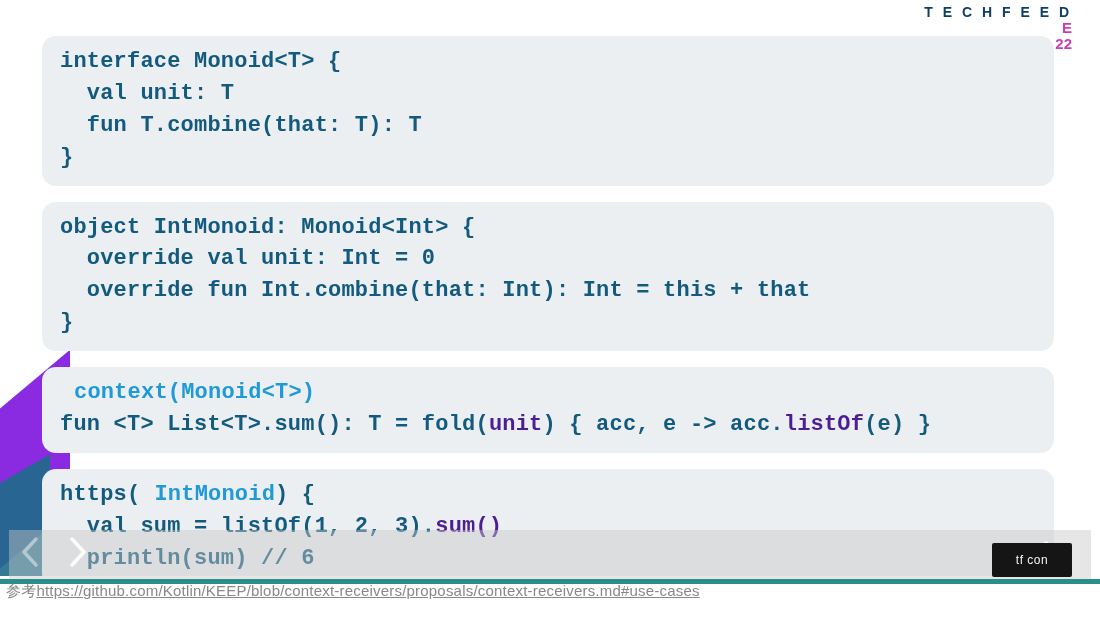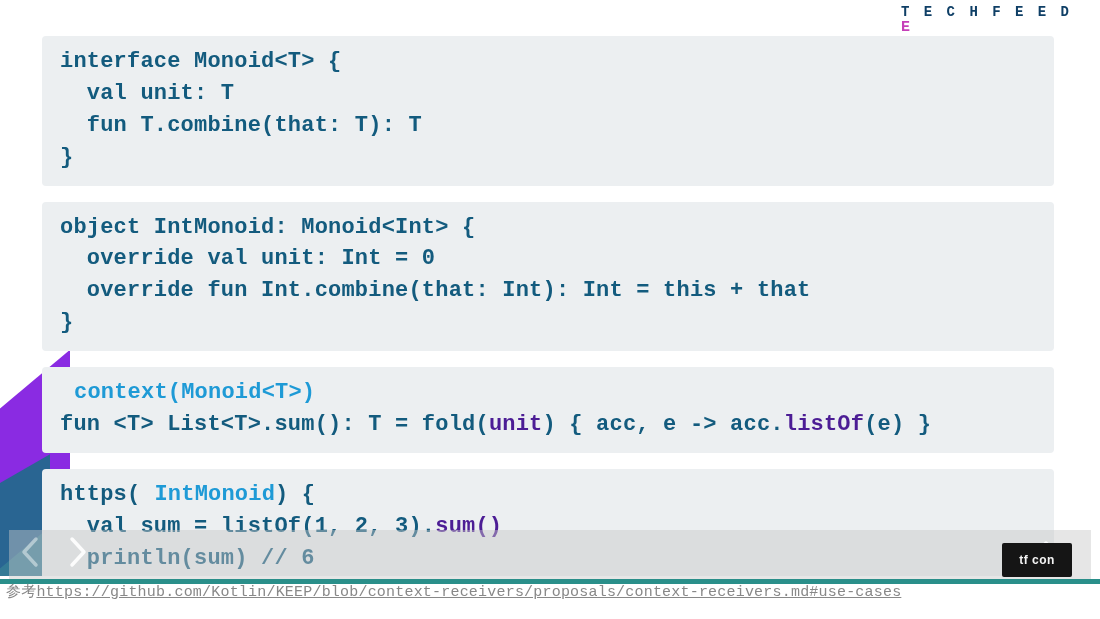--- a/index.html
+++ b/index.html
@@ -4,65 +4,65 @@
 <style>
   * { box-sizing: border-box; }
   html, body { margin:0; padding:0; width:1100px; height:619px; overflow:hidden;
     font-family: -apple-system, BlinkMacSystemFont, "Segoe UI", Helvetica, Arial, sans-serif;
     background:#fff; }
   .stage { position:relative; width:1100px; height:619px; background:#ffffff; }
   .slide-area { position:absolute; left:0; top:0; width:1100px; height:576px; background:#fff;
     border-radius:10px 10px 0 0; overflow:hidden; }
 
   .code-column { position:absolute; left:42px; top:36px; width:1012px; }
-  .code-block { background:#eceff1; border-radius:4px; padding:10px 18px 12px 18px;
+  .code-block { background:#eceff1; border-radius:14px; padding:10px 18px 12px 18px;
     font-family: "Courier New", Courier, monospace; font-size:22px; line-height:1.45;
     color:#135b7e; margin-bottom:16px; white-space:pre; overflow:hidden;
     font-weight:bold; letter-spacing:0.2px; }
   .code-block:last-child { margin-bottom:0; }
   .accent1 { color:#1e9ad6;margin-left:14px; } 
   .accent2 { color:#4c1d95; } 
 
   
-  .watermark { position:absolute; right:28px; top:4px; 
-    font-family: Liberation Mono, monospace; font-size:14px; font-weight:700;
+  .watermark { position:absolute; right:28px; top:4px; text-align:right;
+    font-family: Liberation Sans, sans-serif; font-size:14px; font-weight:700;
     letter-spacing:3px; }
   .wm-line1 { color:#0f3f66; }
   .wm-line2 { color:#c53fb8; letter-spacing:0; font-size:15px; line-height:1; }
   .wm-line3 { color:#c53fb8; letter-spacing:0; font-size:15px; line-height:1.2; }
 
   
   .wedge-purple { position:absolute; left:-40px; bottom:20px; width:110px; height:160px;
     background:#8a2be2; transform:skewY(-40deg); }
   .wedge-blue { position:absolute; left:-60px; bottom:-30px; width:110px; height:120px;
     background:#1e6b8a; transform:skewY(-30deg); opacity:.9; }
 
   
   .overlay { position:absolute; left:9px; bottom:39px; width:1082px; height:50px;
     background:rgba(200,200,200,0.45); }
   .nav-arrows { position:absolute; left:18px; bottom:46px; display:flex; gap:20px; }
   .nav-arrows svg { width:26px; height:34px; }
   .arrow-stroke { stroke:rgba(255,255,255,0.9); stroke-width:3.5; fill:none;
     stroke-linecap:round; stroke-linejoin:round; }
   .arrow-dim .arrow-stroke { stroke:rgba(255,255,255,0.45); }
 
-  .bottom-logo { position:absolute; right:28px; bottom:42px; width:70px; height:34px;
-    background:#151515; color:#f3f3f3; font-size:12px; font-weight:700;
+  .bottom-logo { position:absolute; right:28px; bottom:42px; width:80px; height:34px;
+    background:#151515; color:#f3f3f3; font-size:12px; font-weight:400;
     display:flex; align-items:center; justify-content:center; border-radius:2px;
     letter-spacing:0.5px; }
   .up-arrow { position:absolute; right:40px; bottom:56px; }
   .up-arrow svg { width:28px; height:22px; }
   .up-arrow .arrow-stroke { stroke:rgba(255,255,255,0.95); }
 
   
   .footer { position:absolute; left:0; bottom:0; width:1100px; height:40px;
     border-top:5px solid #2a8f8a; background:#fff; }
   .footer-text { position:absolute; left:6px; bottom:18px;
     font-size:15px; color:#888; text-decoration:underline;
-    font-family: Liberation Mono, monospace; letter-spacing:0.2px; }
+    font-family: Liberation Sans, sans-serif; letter-spacing:0.2px; }
   .footer-prefix { text-decoration:none; display:inline-block; }
 </style>
 </head>
 <body>
 
 <div class="stage">
 
   <div class="slide-area">
 
     <div class="watermark">

